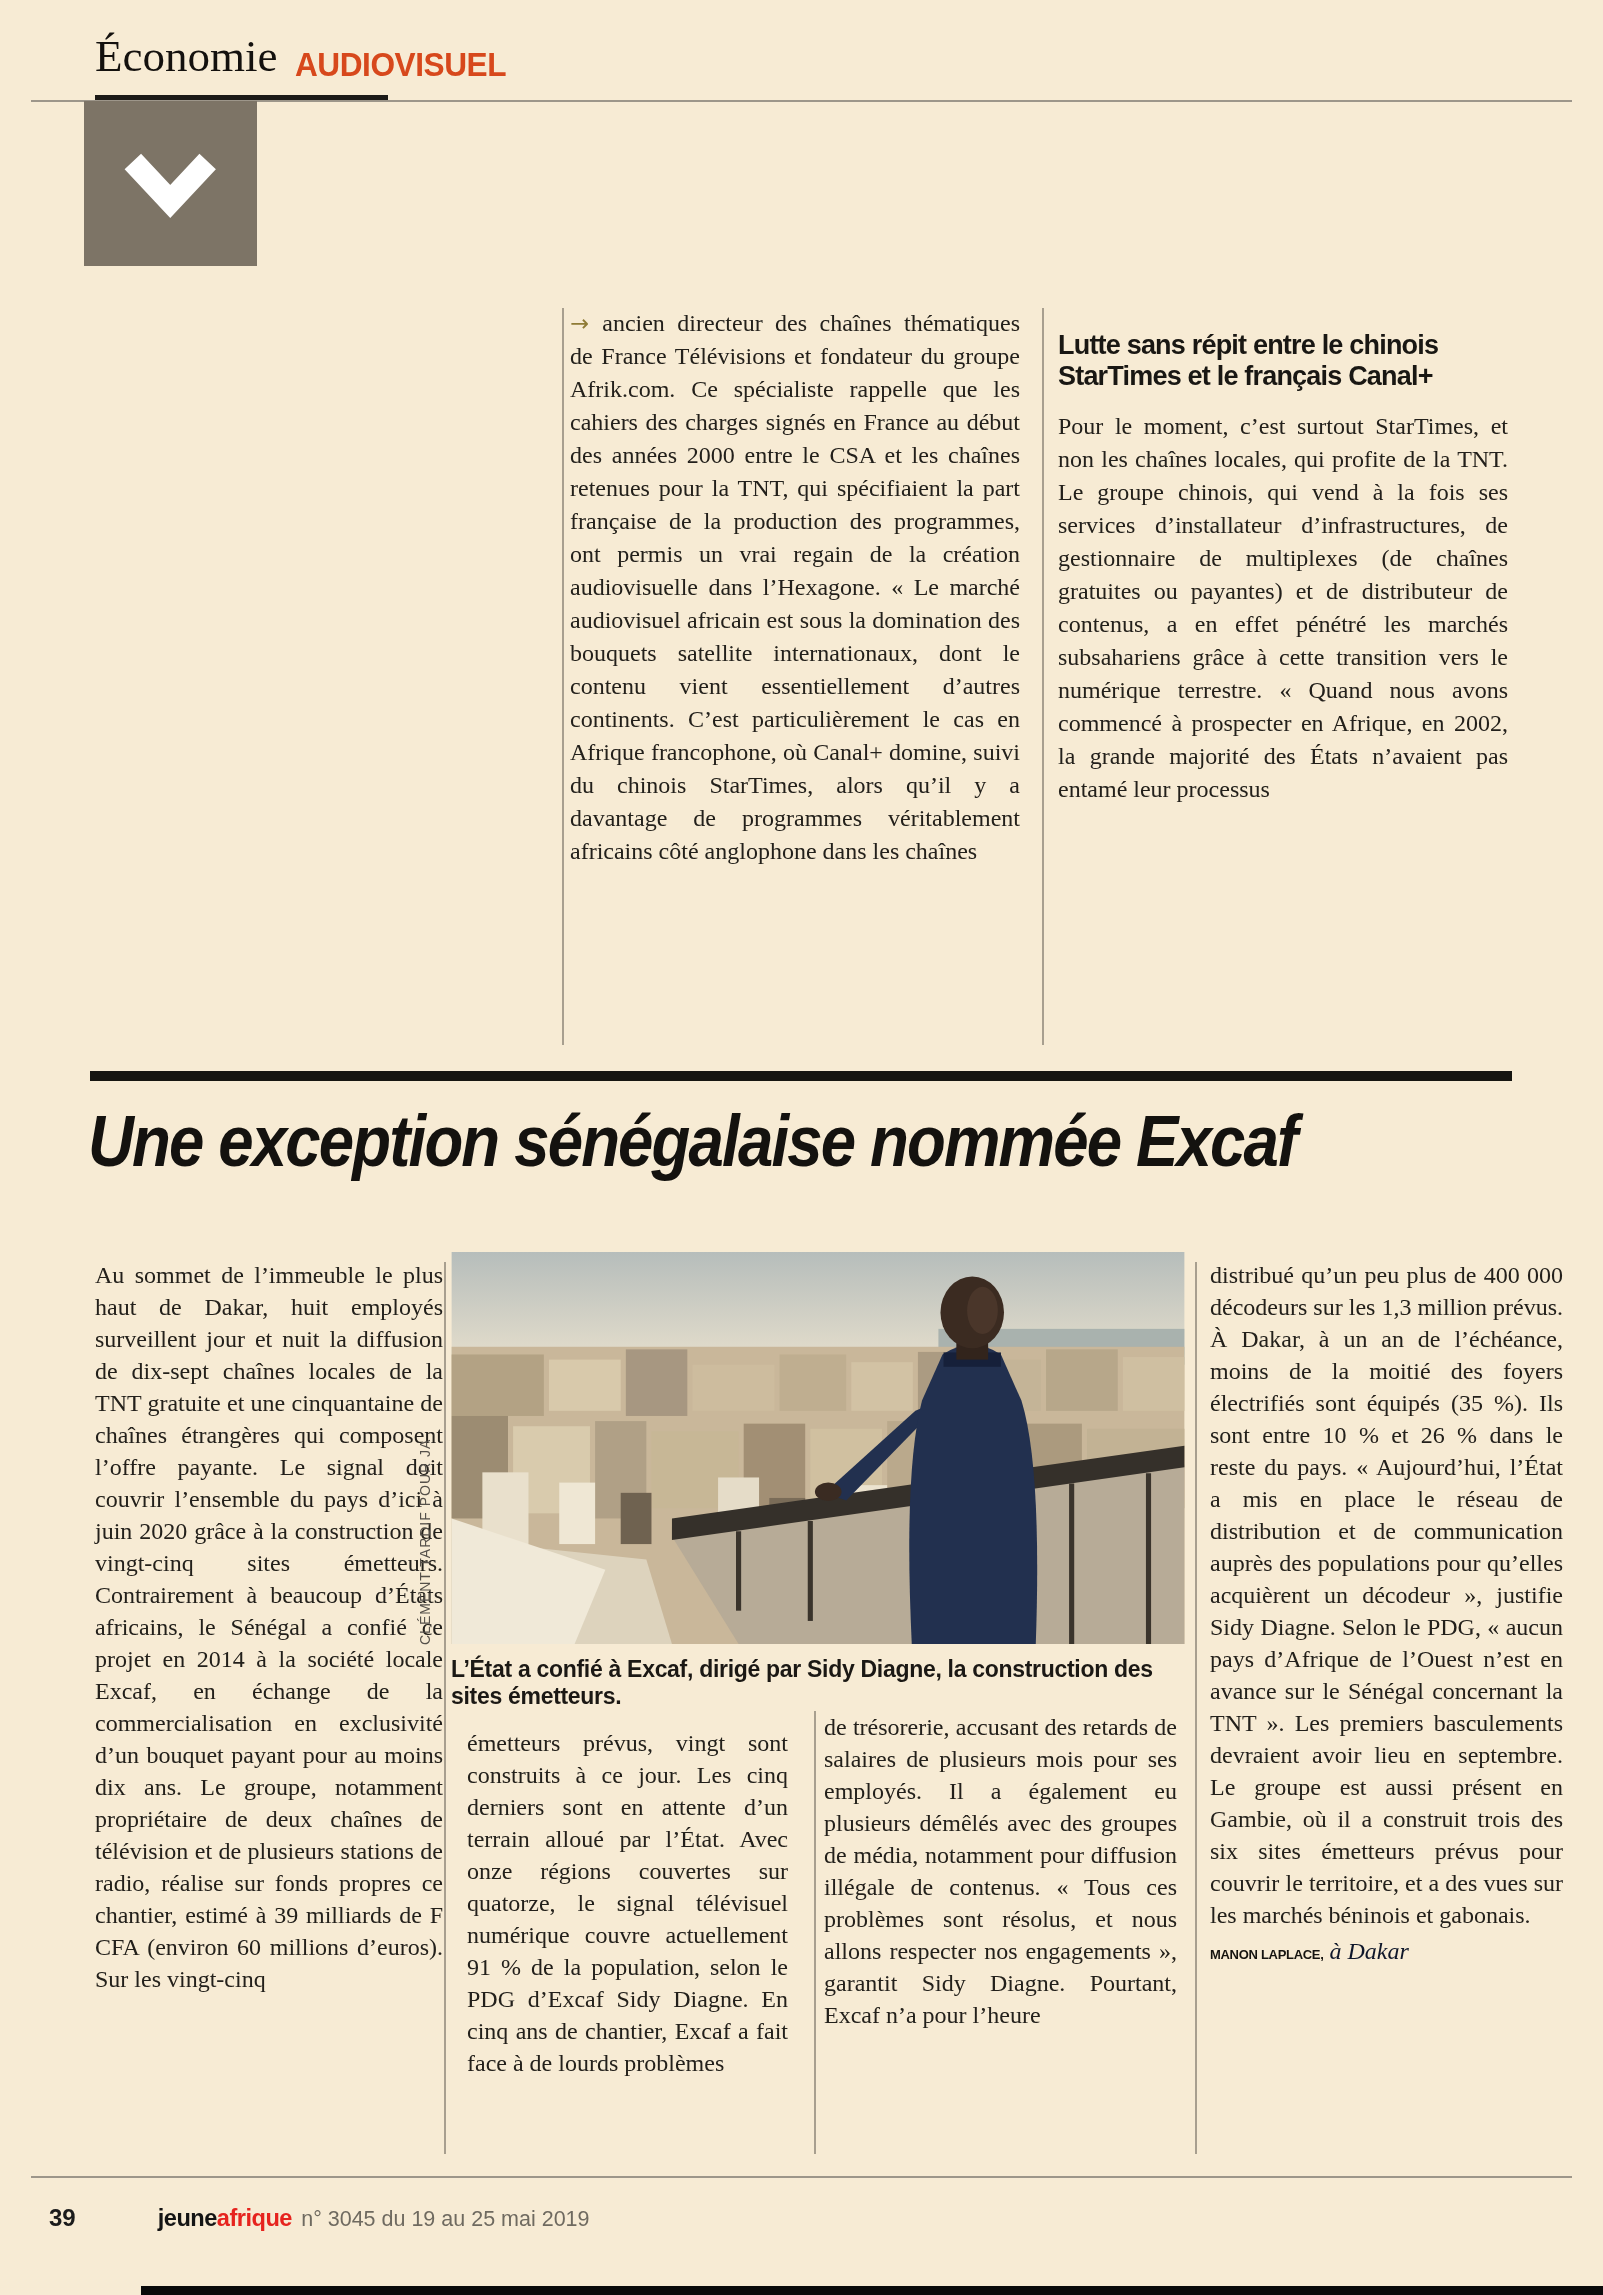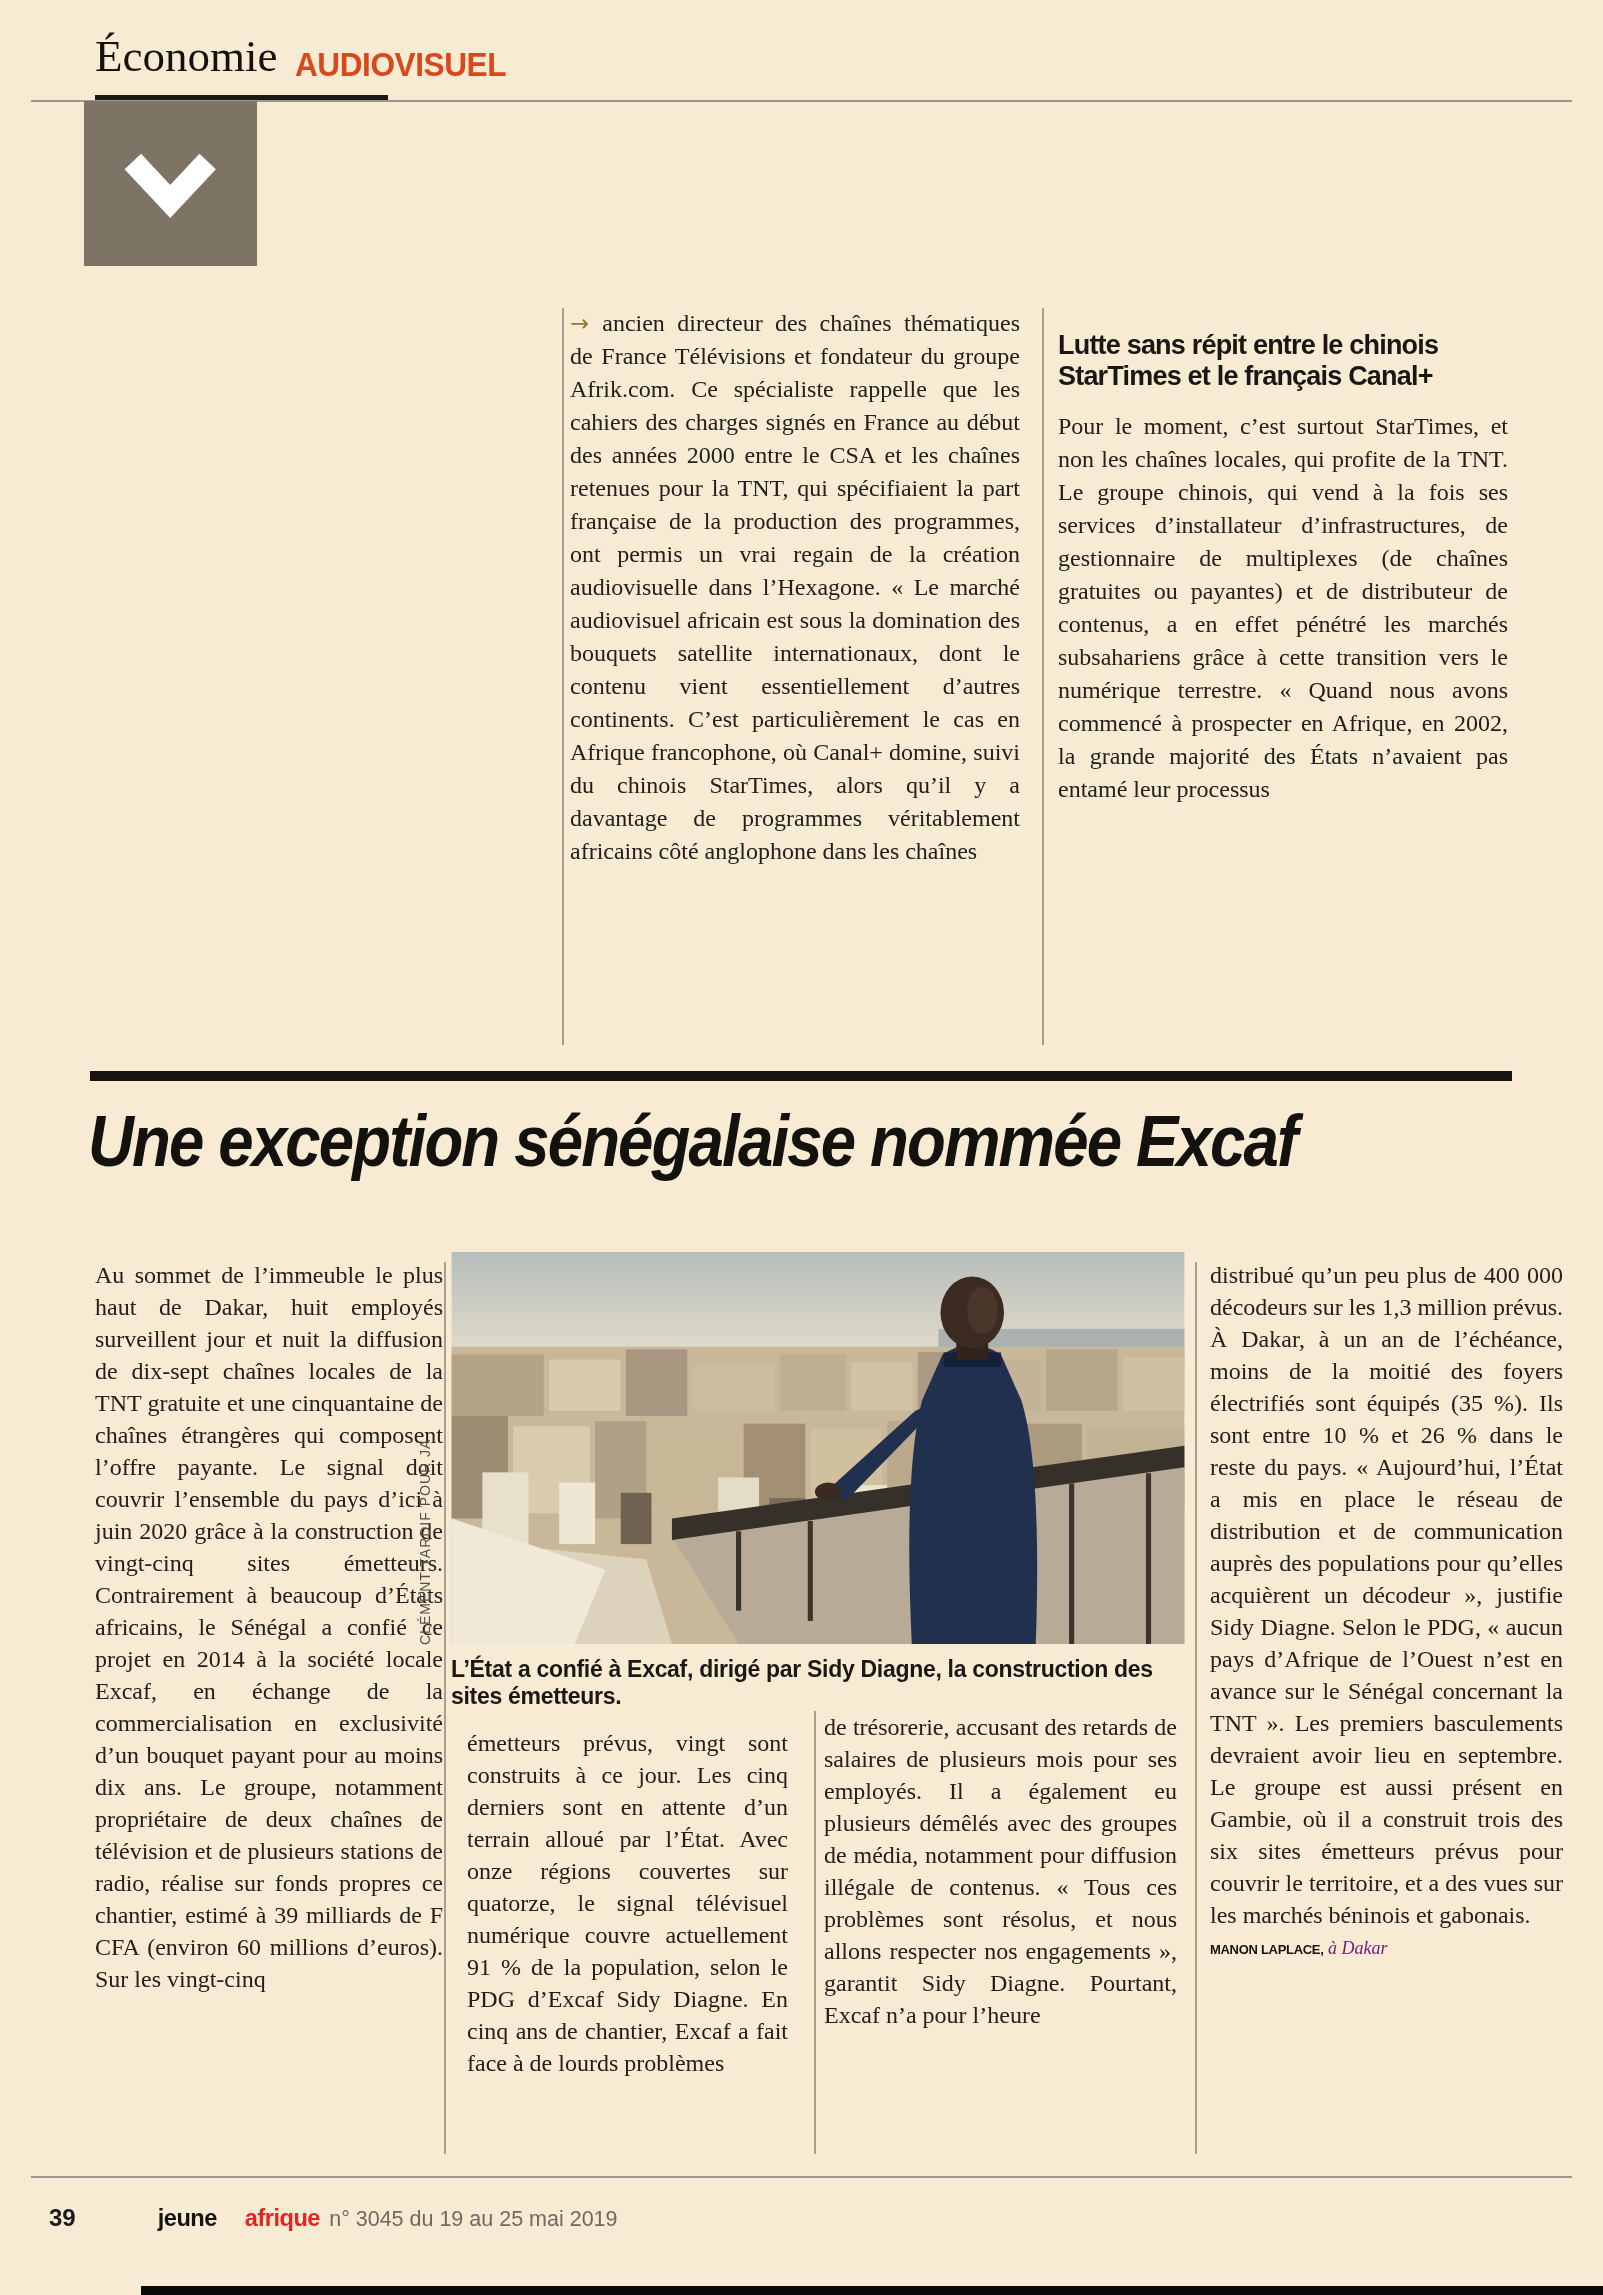--- a/index.html
+++ b/index.html
@@ -54,32 +54,32 @@
     font-size:23px;letter-spacing:-0.3px;color:#1b1814;
   }
   #feature-col2{position:absolute;left:451px;top:1711px;width:353px;}
   #feature-col3{position:absolute;left:824px;top:1711px;width:353px;}
   #feature-col4{position:absolute;left:1210px;top:1259px;width:353px;}
   #byline{margin-top:7.2px;text-align:left;}
   #byline .name{
     font-family:"Liberation Sans","DejaVu Sans",sans-serif;font-weight:700;
     font-size:13px;color:#15130f;letter-spacing:-0.3px;
   }
-  #byline .loc{font-style:italic;font-size:18px;color:#701a75;}
+  #byline .loc{font-style:italic;font-size:24px;color:#0f172a;}
   #footer{position:absolute;left:49px;top:2204px;display:flex;align-items:baseline;}
   #page-number{
     font-family:"Liberation Sans","DejaVu Sans",sans-serif;font-weight:700;
     font-size:24px;color:#1b1b1b;
   }
   #magazine-logo{
     margin-left:82px;font-family:"Liberation Sans","DejaVu Sans",sans-serif;
     font-weight:700;font-size:23.6px;letter-spacing:-0.5px;
   }
   #magazine-logo .black{color:#141414;}
-  #magazine-logo .red{color:#e6231e;margin-left:28px;}
+  #magazine-logo .red{color:#e6231e;}
   #issue-info{
     margin-left:9.2px;font-family:"Liberation Sans","DejaVu Sans",sans-serif;
     font-size:21.5px;color:#6f6a60;
   }
   #bottom-bar{position:absolute;left:141px;top:2286px;width:1462px;height:9.7px;background:#0a0a0a;}
 </style>
 </head>
 <body>
 
 <div id="page">

